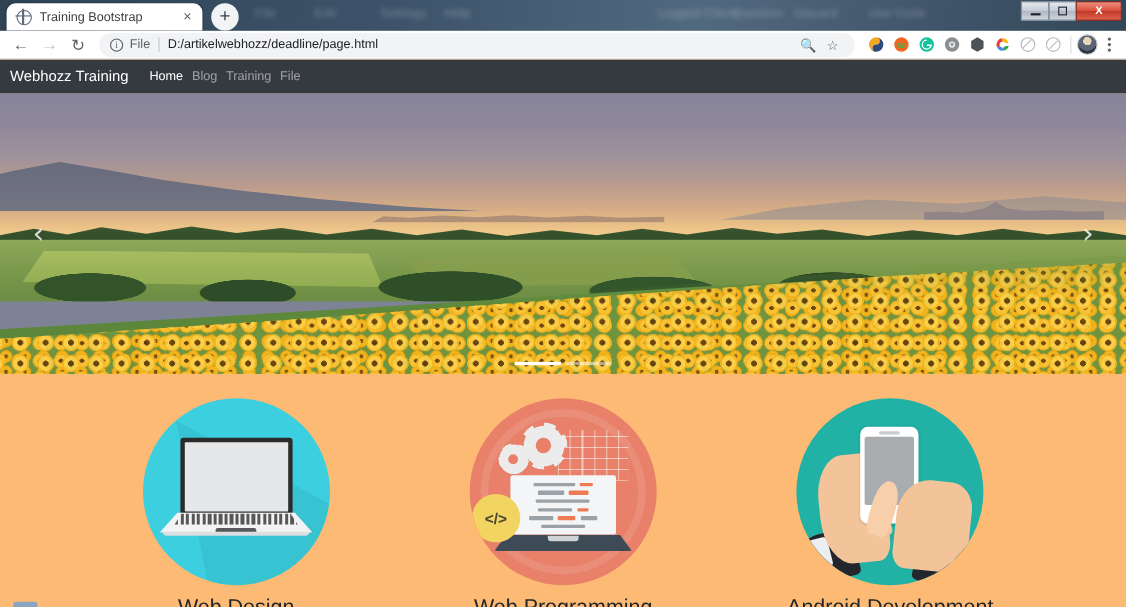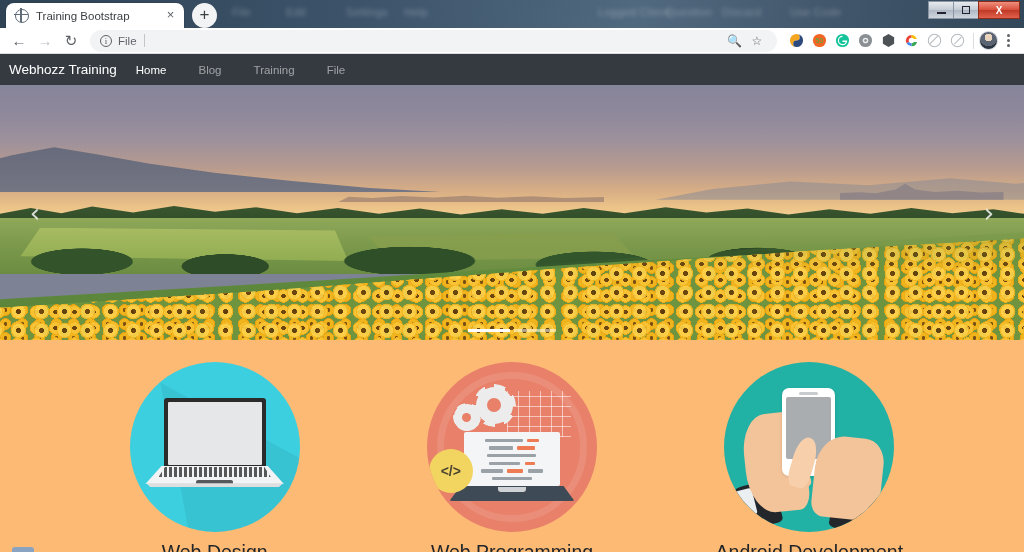--- a/index.html
+++ b/index.html
@@ -156,21 +156,21 @@
   
   .viewport { width: 100%; height: 498px; background: #fdba74; overflow: hidden; position: relative; }
 
   
   .site-nav {
     height: 31px; background: #343a40;
     display: flex; align-items: center;
     padding-left: 9px;
   }
   .brand { color: #fff; font-size: 13.5px; margin-right: 19px; white-space: nowrap; }
-  .nav-links { display: flex; align-items: center; gap: 32px; }
+  .nav-links { display: flex; align-items: center; gap: 8px; }
   .nav-link { font-size: 11.5px; color: rgba(255,255,255,.52); cursor: pointer; white-space: nowrap; }
   .nav-link.active { color: #fff; }
 
   
   .carousel { position: relative; height: 255px; width: 100%; overflow: hidden; background: #7d8294; }
   .scene { position: absolute; inset: 0; }
 
   
   .sky {
     position: absolute; left: 0; top: 0; width: 100%; height: 52%;
@@ -525,20 +525,21 @@
 
   <div class="toolbar">
     <div class="nav-btn">←</div>
     <div class="nav-btn disabled">→</div>
     <div class="nav-btn">↻</div>
 
     <div class="omnibox">
       <span class="info-icon">i</span>
       <span class="url-scheme">File</span>
       <span class="url-sep"></span>
+      <span class="url-text">D:/artikelwebhozz/deadline/page.html</span>
       <span class="omni-right">
         <span class="omni-ico">🔍</span>
         <span class="omni-ico">☆</span>
       </span>
     </div>
 
     <div class="ext-tray">
       <div class="ext">
         <svg width="15" height="15" viewBox="0 0 16 16">
             <path d="M8 1a7 7 0 000 14A3.5 3.5 0 118 8a3.5 3.5 0 100-7z" fill="#f5a623"></path>

